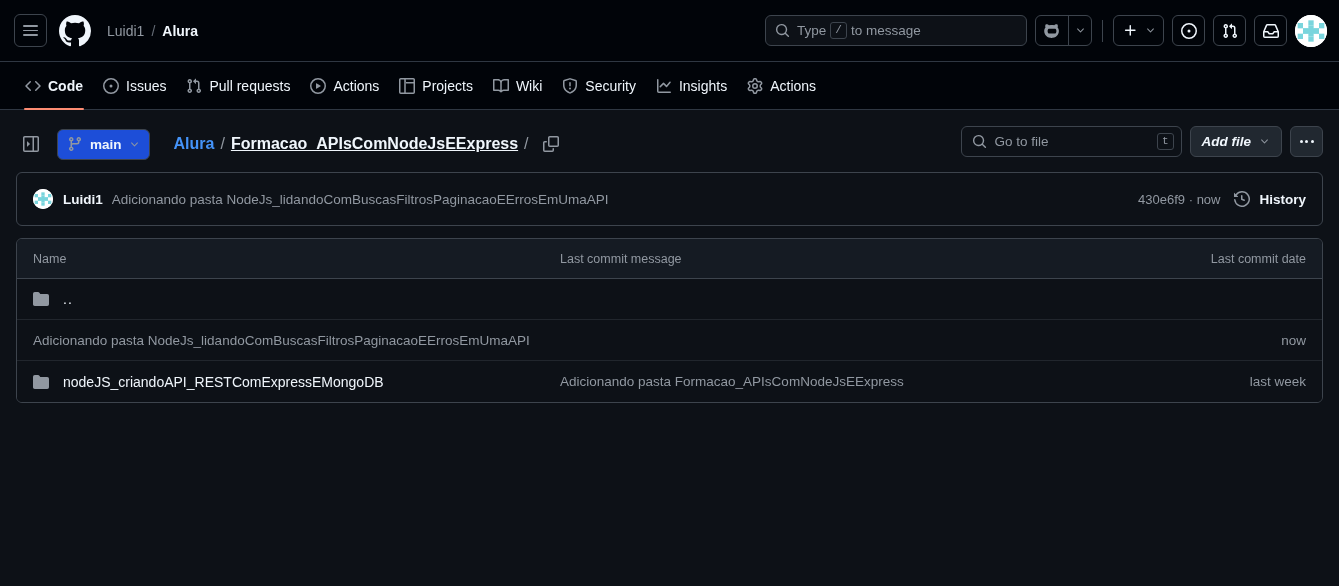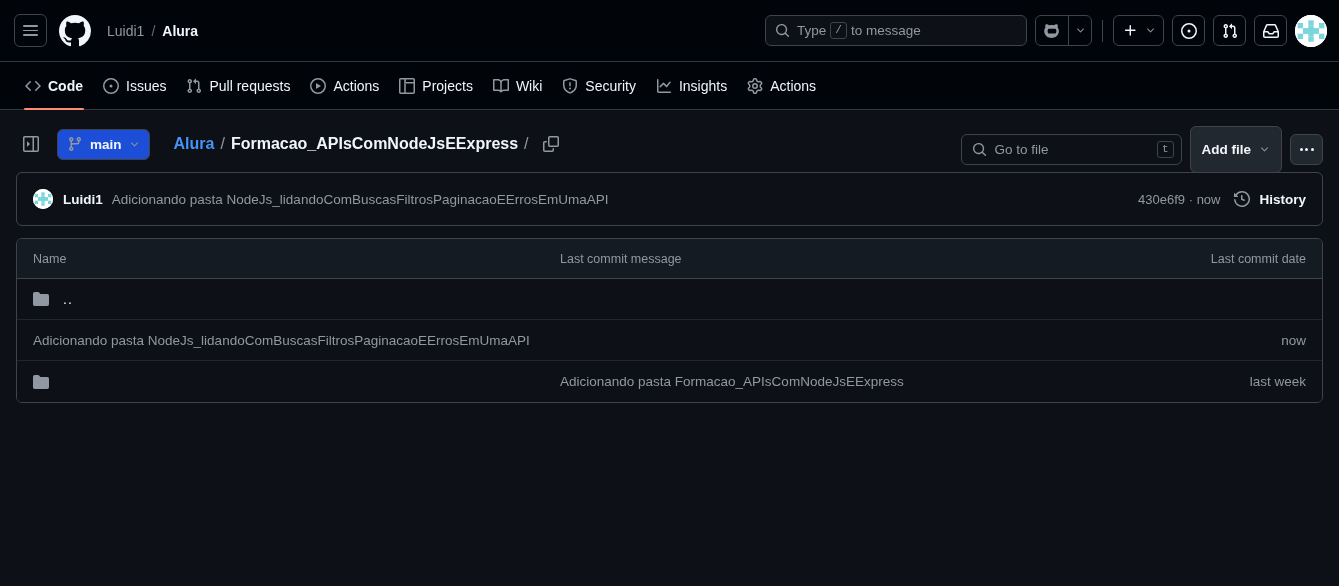--- a/index.html
+++ b/index.html
@@ -149,44 +149,44 @@
     background: #1d4ed8;
     margin-left: 12px; cursor: pointer; flex: none;
   }
   .branch-name { font-size: 13.5px; font-weight: 600; color: #f0f6fc; }
   .path-breadcrumb {
     display: flex; align-items: center; gap: 6px;
     margin-left: 24px; font-size: 16px; white-space: nowrap;
   }
   .path-root { color: #4493f8; font-weight: 600; cursor: pointer; }
   .path-sep { color: #9198a1; font-weight: 400; }
-  .path-current { color: #f0f6fc; font-weight: 600; }
+  .path-current { color: #f0f6fc; font-weight: 600; text-decoration: underline; }
   .copy-path-btn {
     width: 28px; height: 28px; border-radius: 6px;
     display: flex; align-items: center; justify-content: center;
     cursor: pointer; margin-left: 2px;
   }
 
   .browser-right {
     position: absolute; right: 16px; top: 16px;
     display: flex; align-items: center; gap: 8px;
   }
   .gotofile-box {
     width: 221px; height: 31px;
     border: 1px solid #3d444d; border-radius: 6px;
     display: flex; align-items: center;
     padding: 0 7px 0 10px; gap: 8px;
     cursor: pointer; background: #0d1117;
   }
   .gotofile-placeholder { color: #9198a1; font-size: 13.5px; flex: 1; }
   .addfile-btn {
     display: flex; align-items: center; gap: 8px;
-    height: 47px; padding: 0 11px;
-    border: 1px solid #3d444d; border-radius: 6px;
-    background: #212830; cursor: pointer;
+    height: 31px; padding: 0 11px;
+    border: 1px solid #3d444d; border-radius: 6px;
+    background: #212830; cursor: pointer; font-style: italic;
   }
   .addfile-label { font-size: 13.5px; font-weight: 600; color: #f0f6fc; }
   .more-btn {
     width: 33px; height: 31px;
     border: 1px solid #3d444d; border-radius: 6px;
     background: #212830;
     display: flex; align-items: center; justify-content: center;
     cursor: pointer; gap: 2.5px;
   }
   .more-btn i { width: 3px; height: 3px; border-radius: 50%; background: #f0f6fc; display:block; }
@@ -577,19 +577,20 @@
       <div class="row-date">now</div>
     </div>
 
     <div class="table-row">
       <div class="row-name">
         <span class="row-icon">
           <svg width="16" height="16" viewBox="0 0 16 16" fill="#9198a1">
             <path d="M1.75 1A1.75 1.75 0 0 0 0 2.75v10.5C0 14.216.784 15 1.75 15h12.5A1.75 1.75 0 0 0 16 13.25v-8.5A1.75 1.75 0 0 0 14.25 3H7.5a.25.25 0 0 1-.2-.1l-.9-1.2C6.07 1.26 5.55 1 5 1H1.75Z"></path>
           </svg>
         </span>
+        <span class="row-plain">nodeJS_criandoAPI_RESTComExpressEMongoDB</span>
       </div>
       <div class="row-msg">Adicionando pasta Formacao_APIsComNodeJsEExpress</div>
       <div class="row-date">last week</div>
     </div>
 
   </div>
 </div>
 
 </body></html>

